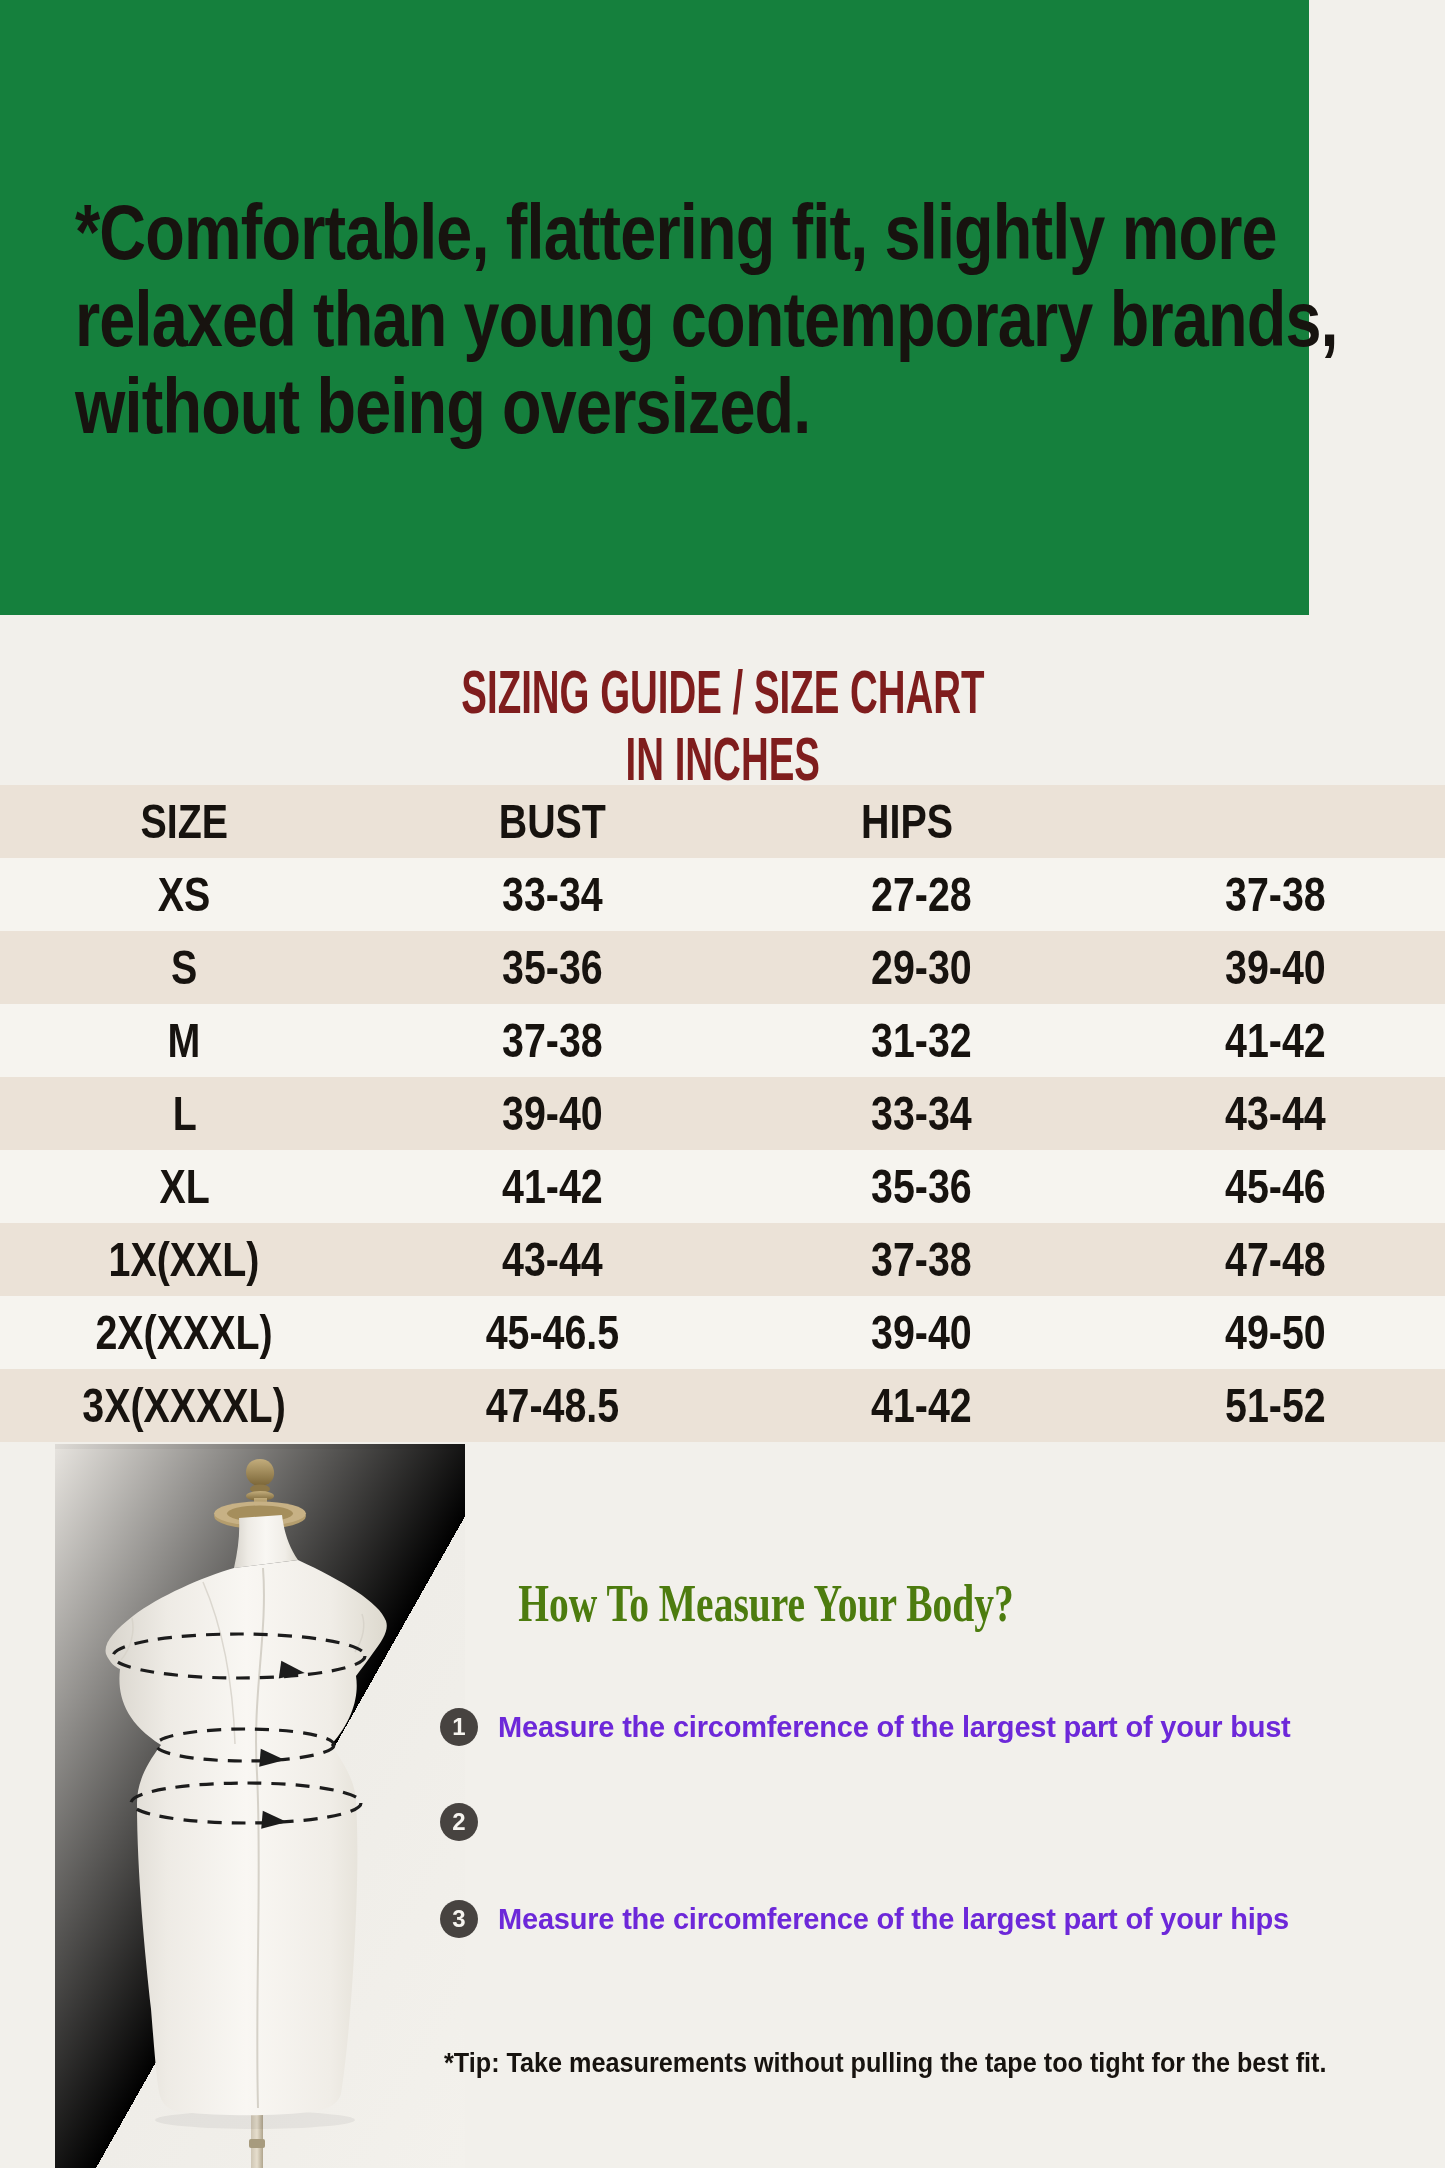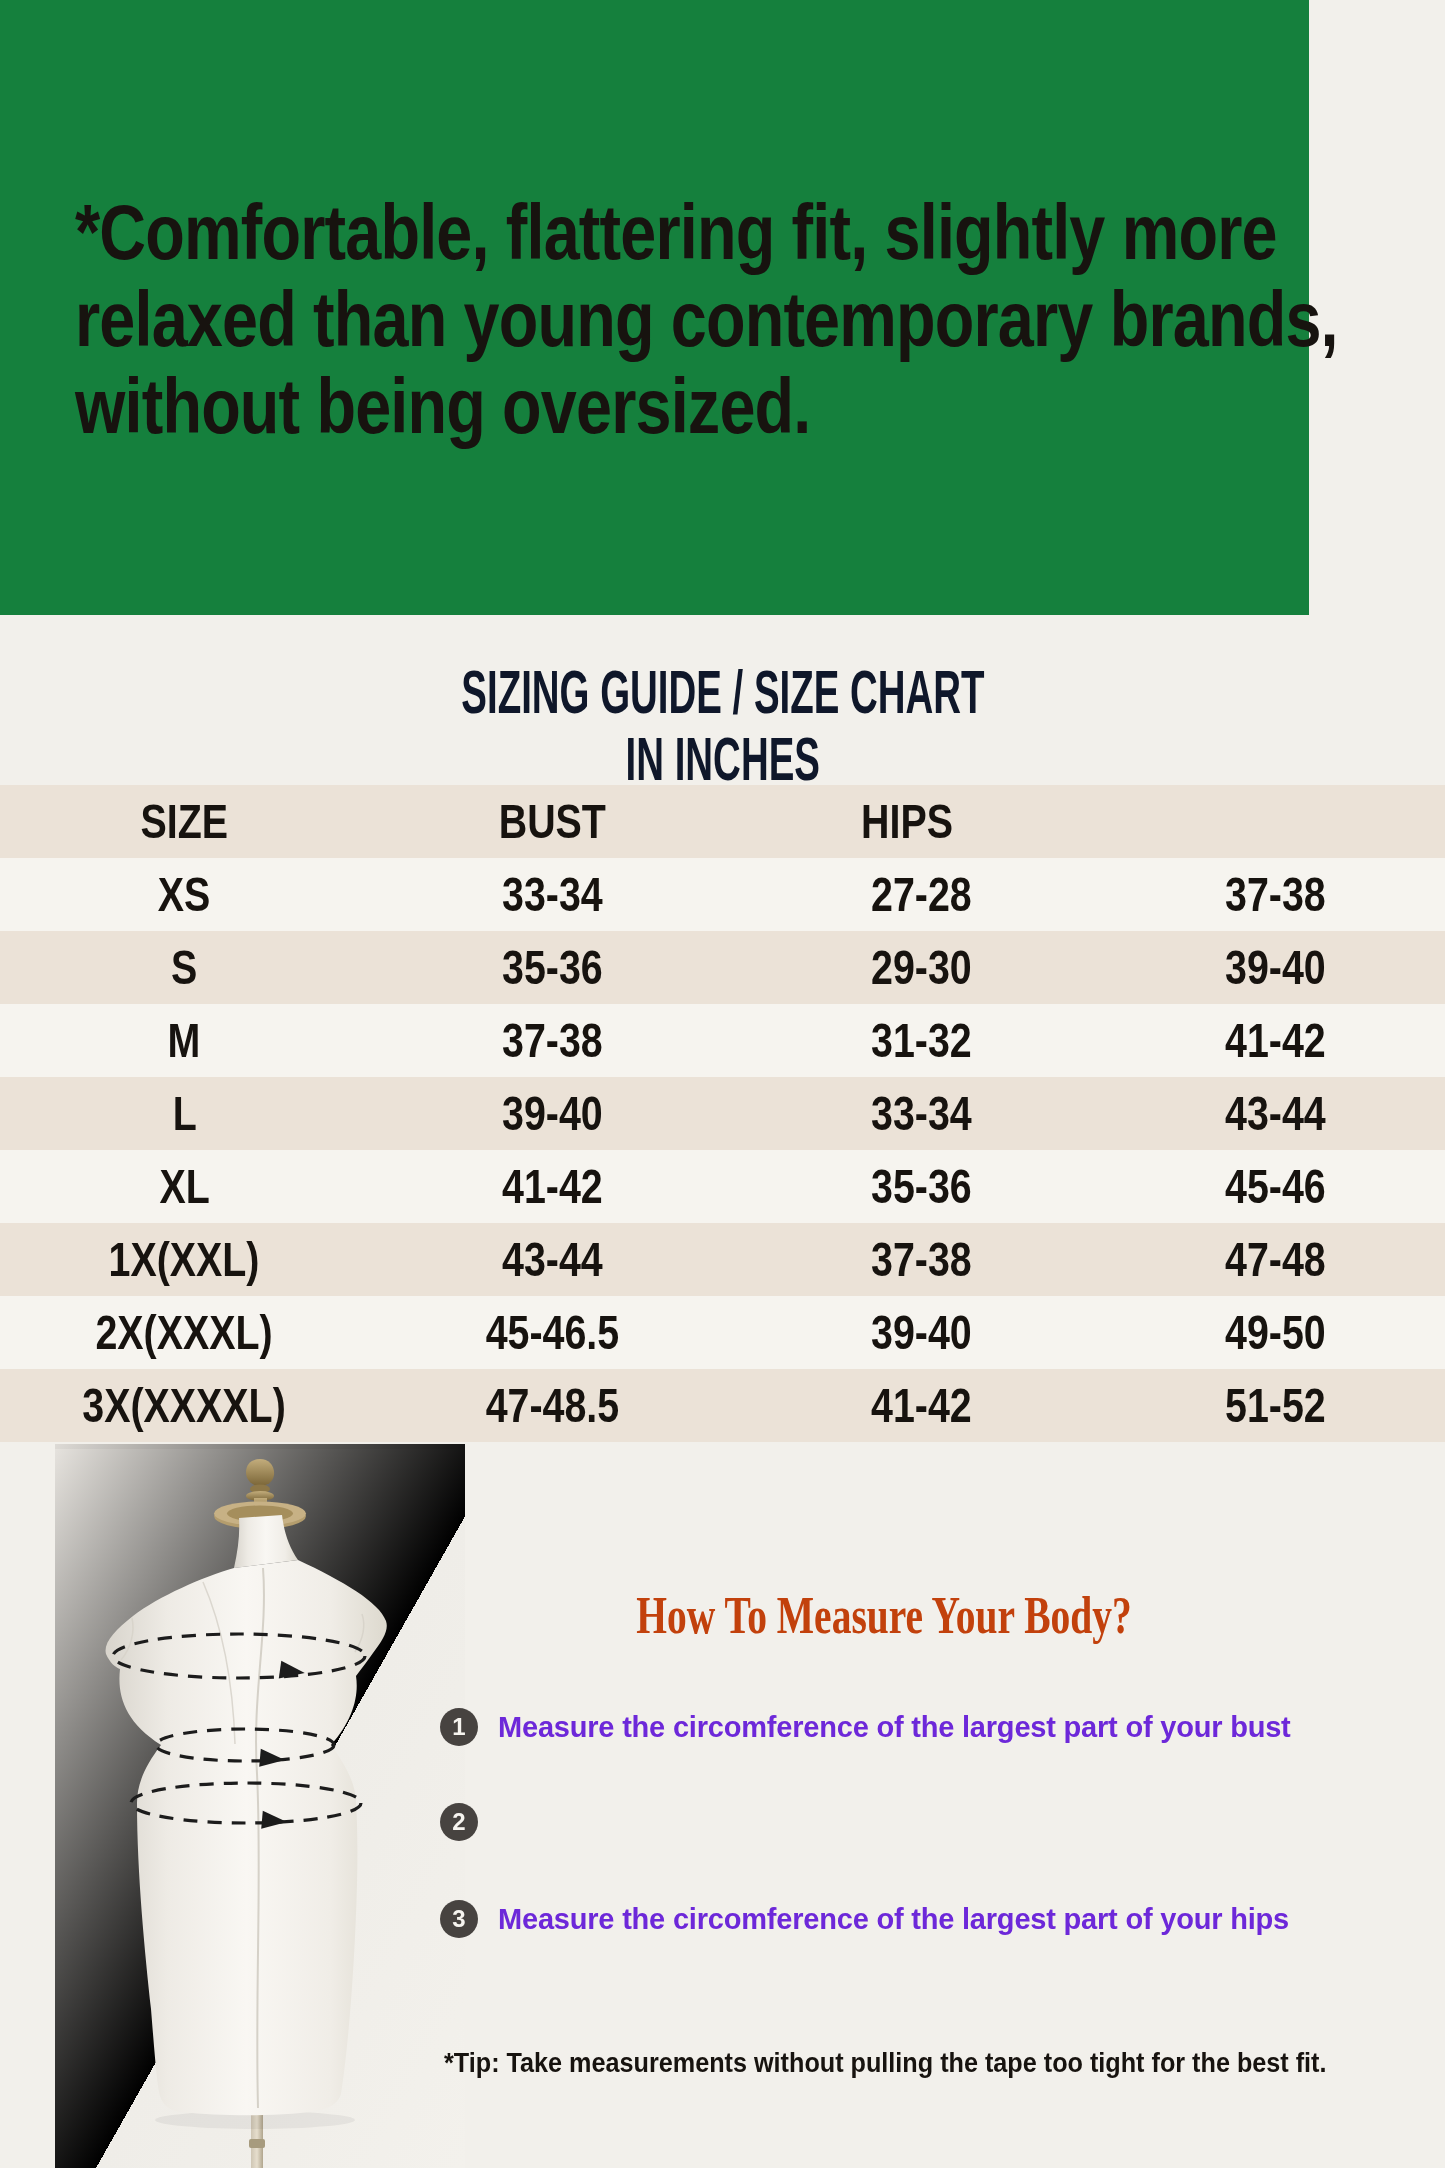--- a/index.html
+++ b/index.html
@@ -6,36 +6,36 @@
   body{font-family:"Liberation Sans", sans-serif;}
   .page{position:relative;width:1445px;height:2168px;background:#f2f0eb;overflow:hidden;}
 
   
   .intro{position:absolute;left:0;top:0;width:1309px;height:615px;background:#15803d;}
   .intro-text{position:absolute;left:75px;top:189px;}
   .intro-line{font-size:78px;font-weight:700;line-height:87px;color:#17130f;
               letter-spacing:-1px;white-space:nowrap;transform:scaleX(0.83);transform-origin:left center;}
 
   
-  .chart-title{position:absolute;left:0;top:658px;width:1445px;text-align:center;color:#0f172a;}
+  .chart-title{position:absolute;left:0;top:658px;width:1445px;text-align:center;color:#7f1d1d;}
   .chart-title .t-line{font-size:62px;font-weight:700;line-height:67px;white-space:nowrap;}
   .chart-title .t-line span{display:inline-block;transform:scaleX(0.62);transform-origin:center;}
 
   .size-table{position:absolute;left:0;top:785px;width:1445px;}
   .t-row{display:flex;height:73px;align-items:center;}
   .t-row.beige{background:#ebe2d7;}
   .t-row.light{background:#f6f4ef;}
   .t-cell{text-align:center;font-size:48px;font-weight:700;color:#17130f;overflow:visible;}
   .t-cell .cx{display:inline-block;transform:scaleX(0.82);transform-origin:center;white-space:nowrap;}
   .c0{width:25.5%;} .c1{width:25.5%;} .c2{width:25.5%;} .c3{width:23.5%;}
 
   
   .measure{position:absolute;left:0;top:1442px;width:1445px;height:726px;}
-  .measure-title{position:absolute;left:440px;top:144px;width:770px;text-align:right;
-                 font-family:"Liberation Serif", serif;font-weight:700;font-size:52px;color:#c2410c;white-space:nowrap;}
+  .measure-title{position:absolute;left:440px;top:132px;width:770px;text-align:left;
+                 font-family:"Liberation Serif", serif;font-weight:700;font-size:52px;color:#4d7c0f;white-space:nowrap;}
   .measure-title span{display:inline-block;transform:scaleX(0.76);transform-origin:center;}
   .step{position:absolute;left:440px;display:flex;align-items:center;}
   .step-num{width:38px;height:38px;border-radius:50%;background:#474340;color:#f6f4ef;
             font-size:24px;font-weight:700;display:flex;align-items:center;justify-content:center;flex:0 0 38px;}
   .step-text{margin-left:20px;font-size:29px;font-weight:700;color:#6d28d9;letter-spacing:-0.2px;white-space:nowrap;}
   .step.s1{top:266px;} .step.s2{top:361px;} .step.s3{top:458px;}
   .tip{position:absolute;left:444px;top:604px;font-size:28px;font-weight:700;color:#17130f;
        line-height:34px;white-space:nowrap;transform:scaleX(0.9);transform-origin:left center;}
   .mannequin{position:absolute;left:55px;top:2px;width:410px;height:724px;}
 </style>

